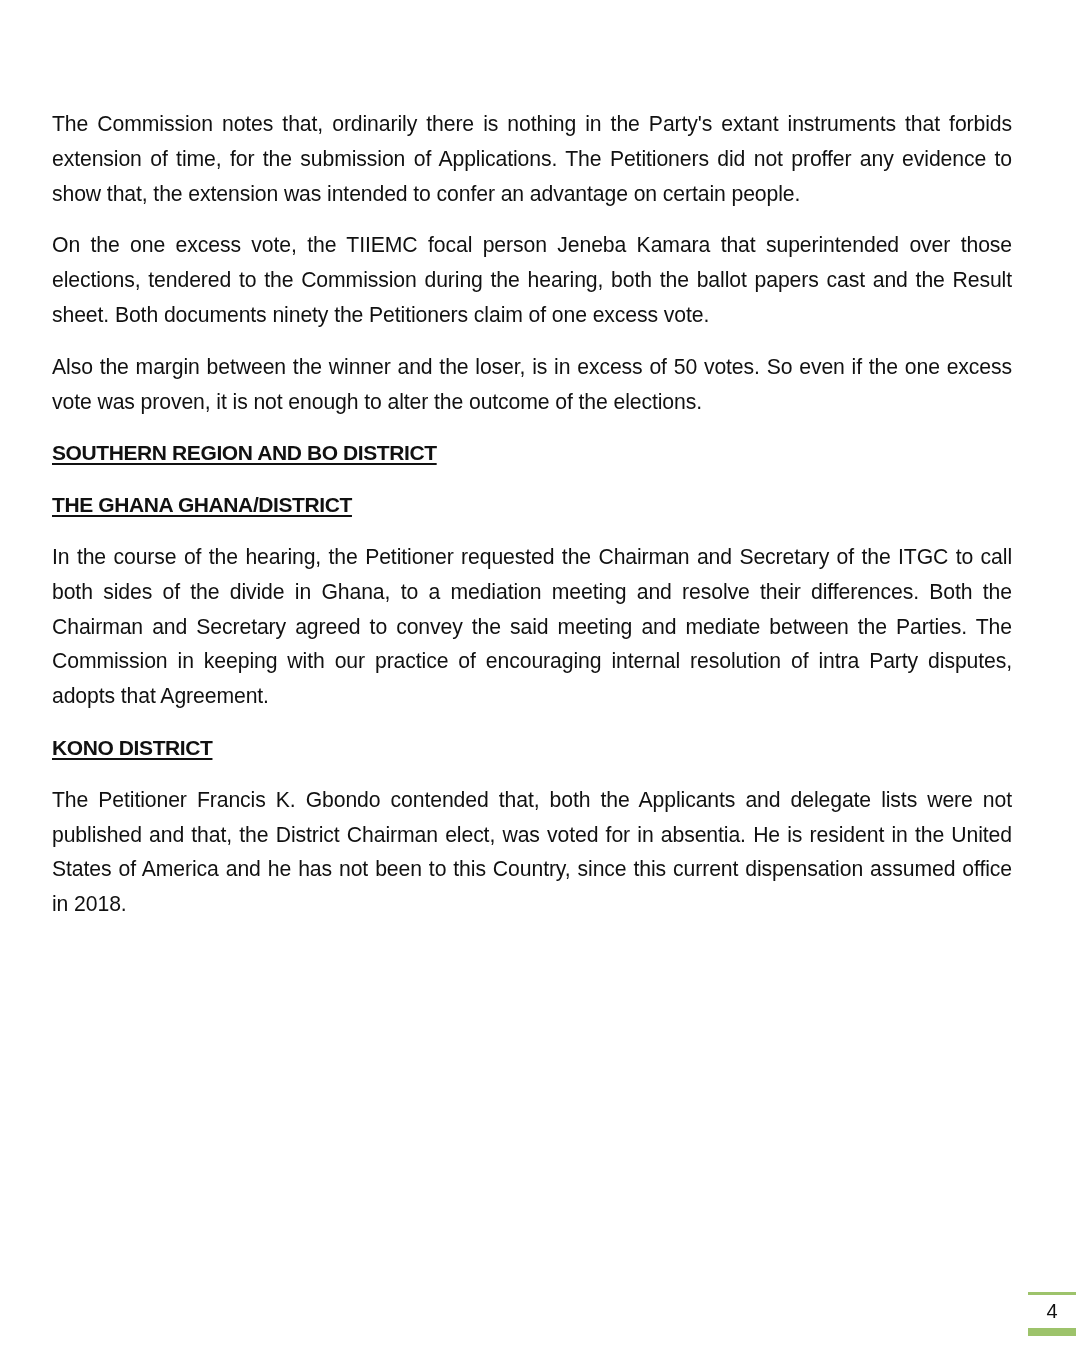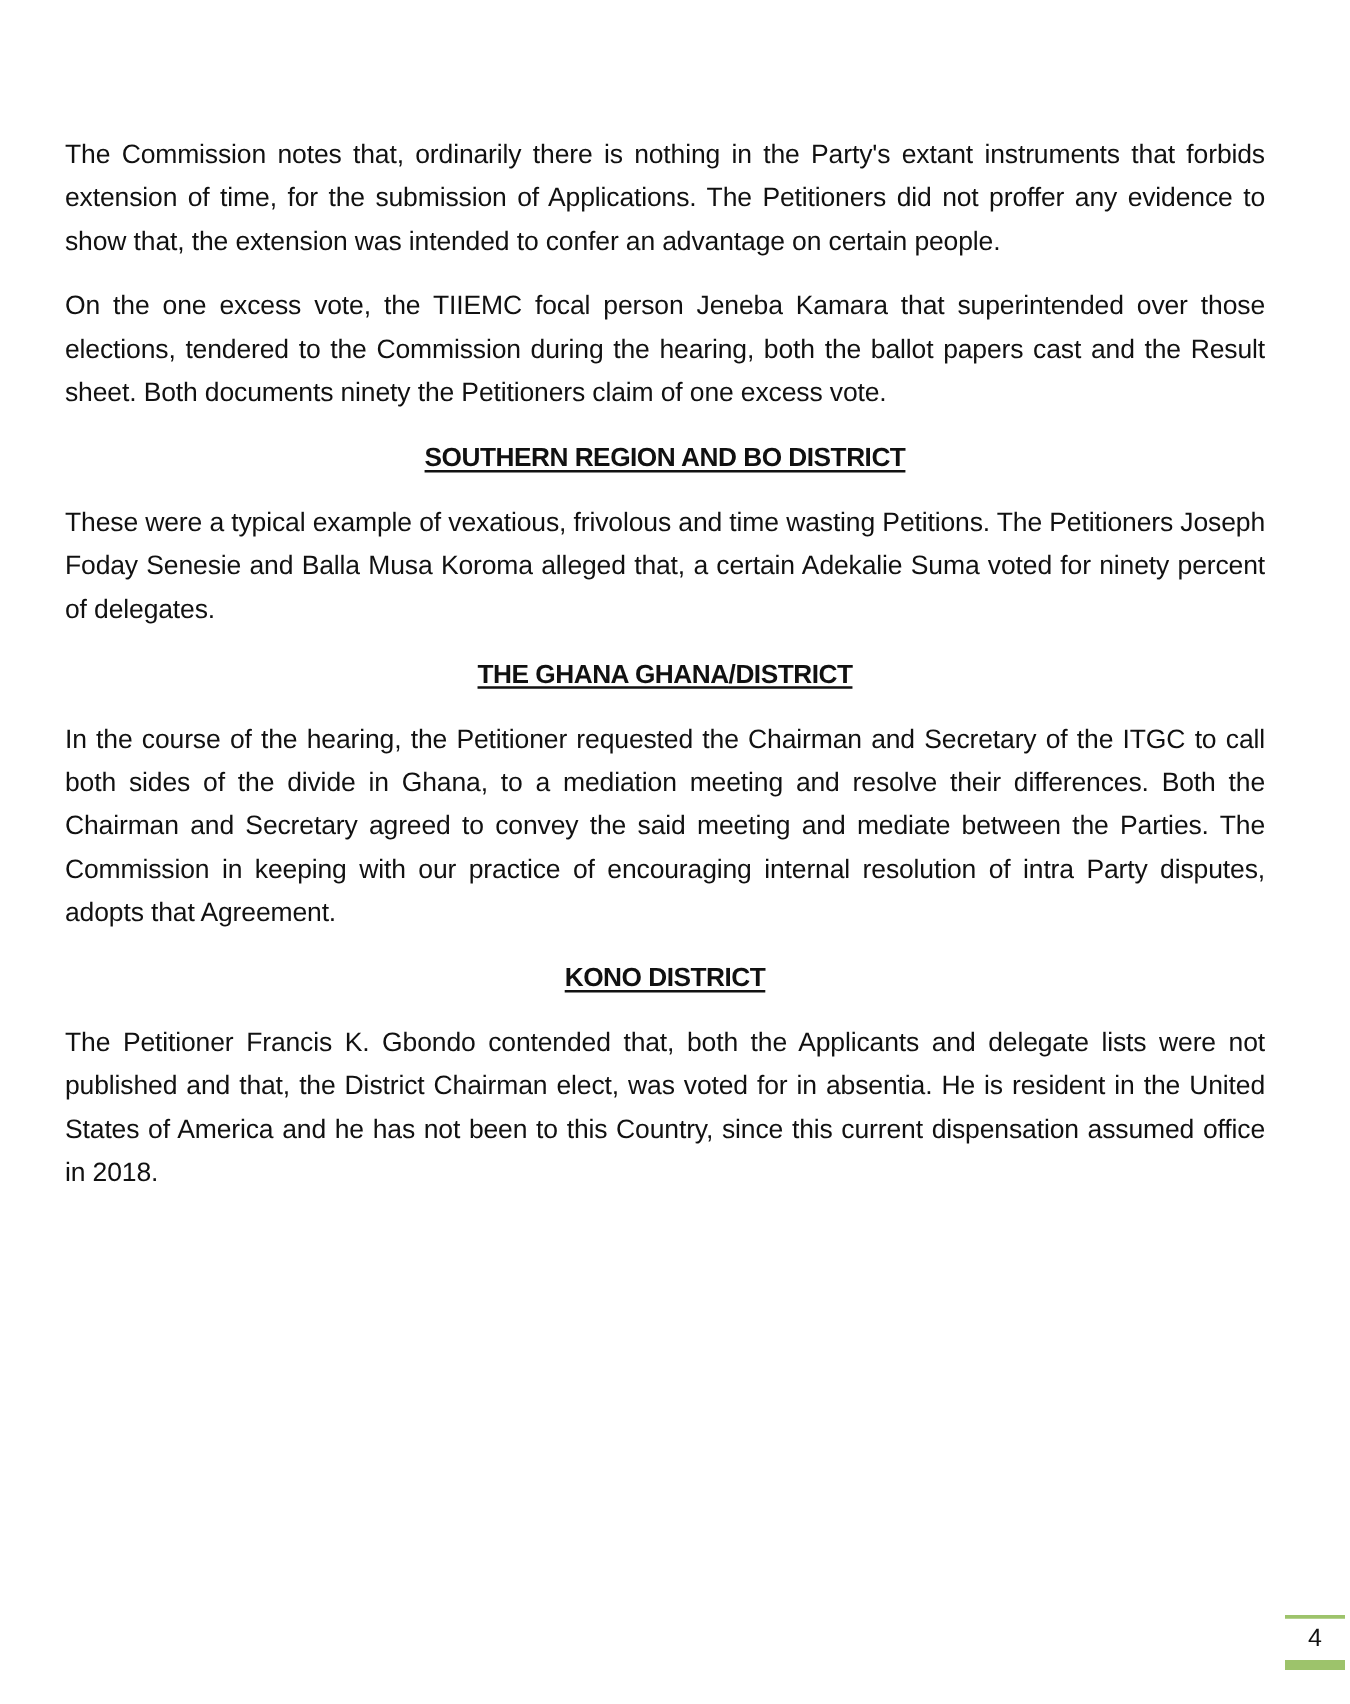--- a/index.html
+++ b/index.html
@@ -29,21 +29,20 @@
       letter-spacing: -0.1px;
     }
     .heading {
       margin: 0 0 17px 0;
       font-size: 21px;
       line-height: 34.8px;
       font-weight: bold;
       text-decoration: underline;
       text-underline-offset: 3px;
       letter-spacing: -0.4px;
-      text-align: center;
     }
     .footer {
       position: absolute;
       left: 1028px;
       top: 1290px;
       width: 48px;
       height: 48px;
     }
     .footer .rule-top {
       position: absolute;
@@ -71,22 +70,22 @@
       height: 8px;
       background: #9dc36b;
     }
   </style>
 </head>
 <body>
 
 <div class="page-content">
   <p class="para">The Commission notes that, ordinarily there is nothing in the Party's extant instruments that forbids extension of time, for the submission of Applications. The Petitioners did not proffer any evidence to show that, the extension was intended to confer an advantage on certain people.</p>
   <p class="para">On the one excess vote, the TIIEMC focal person Jeneba  Kamara that superintended over those elections, tendered to the Commission during the hearing, both the ballot papers cast and the Result sheet. Both documents ninety the Petitioners claim of one excess vote.</p>
+  <p class="para">Also the margin between the winner and the loser, is in excess of 50 votes. So even if the one excess vote was proven, it is not enough to alter the outcome of the elections.</p>
   <h2 class="heading">SOUTHERN REGION AND BO DISTRICT</h2>
-  <p class="para">These were a typical example of vexatious, frivolous and time wasting Petitions. The Petitioners Joseph Foday Senesie and Balla Musa Koroma alleged that, a certain Adekalie Suma voted for ninety percent of delegates.</p>
   <h2 class="heading">THE GHANA GHANA/DISTRICT</h2>
   <p class="para">In the course of the hearing, the Petitioner requested the Chairman and Secretary of the ITGC to call both sides of the divide in Ghana, to a mediation meeting and resolve their differences. Both the Chairman and Secretary agreed to convey the said meeting and mediate between the Parties. The Commission in keeping with our practice of encouraging internal resolution of intra Party disputes, adopts that Agreement.</p>
   <h2 class="heading">KONO DISTRICT</h2>
   <p class="para">The Petitioner Francis K. Gbondo contended that, both the Applicants and delegate lists were not published and that, the District Chairman elect, was voted for in absentia. He is resident in the United States of America and he has not been to this Country, since this current dispensation assumed office in 2018.</p>
 </div>
 
 <div class="footer">
   <div class="rule-top" style="background: rgb(157, 195, 107);"></div>
   <div class="page-num">4</div>
   <div class="rule-bottom" style="background: rgb(157, 195, 107);"></div>

